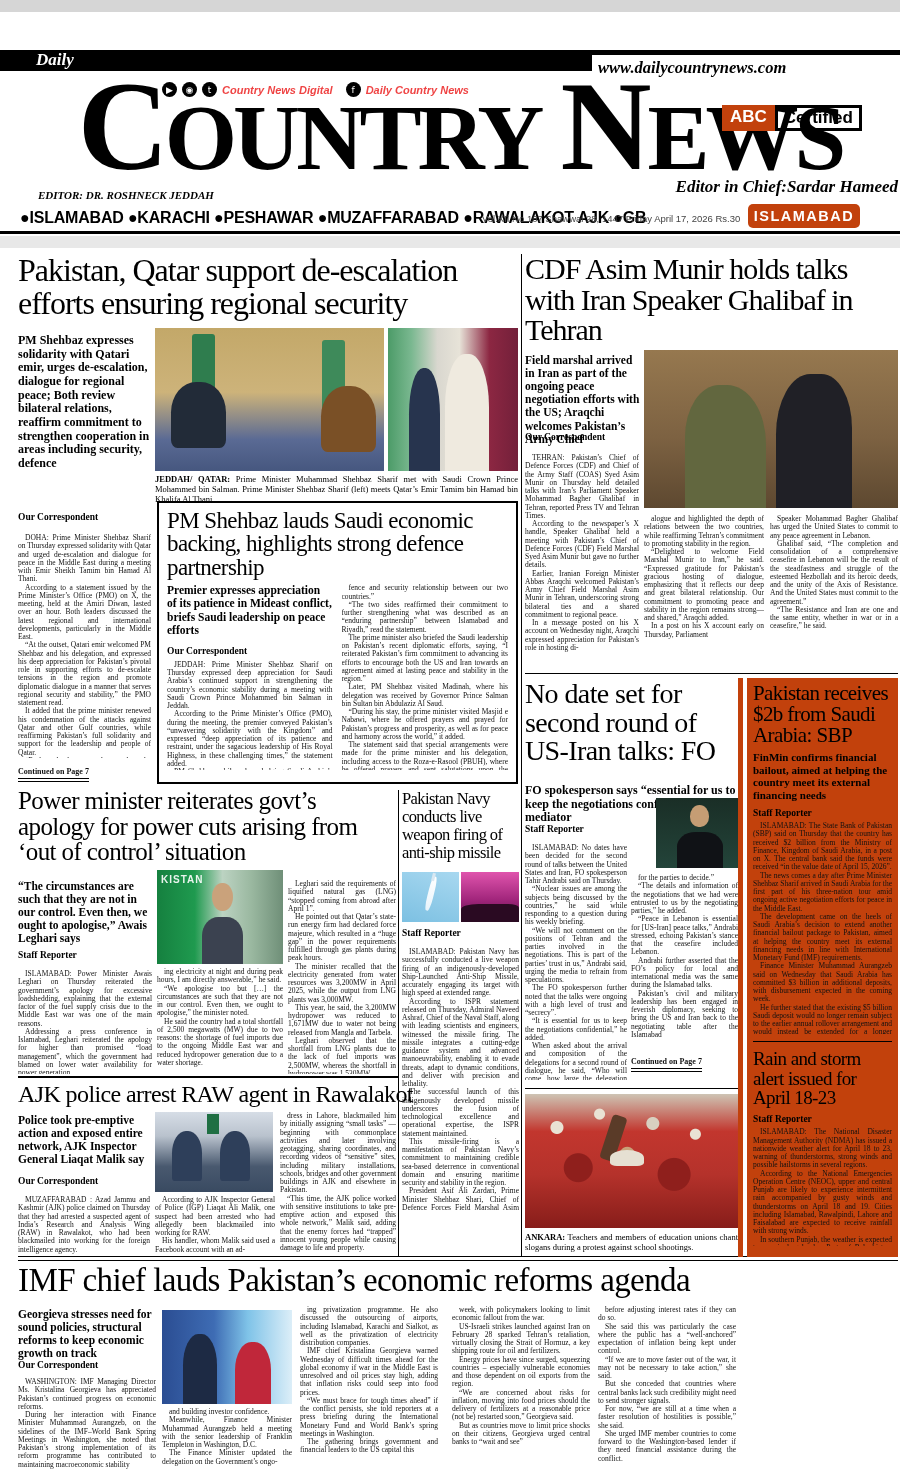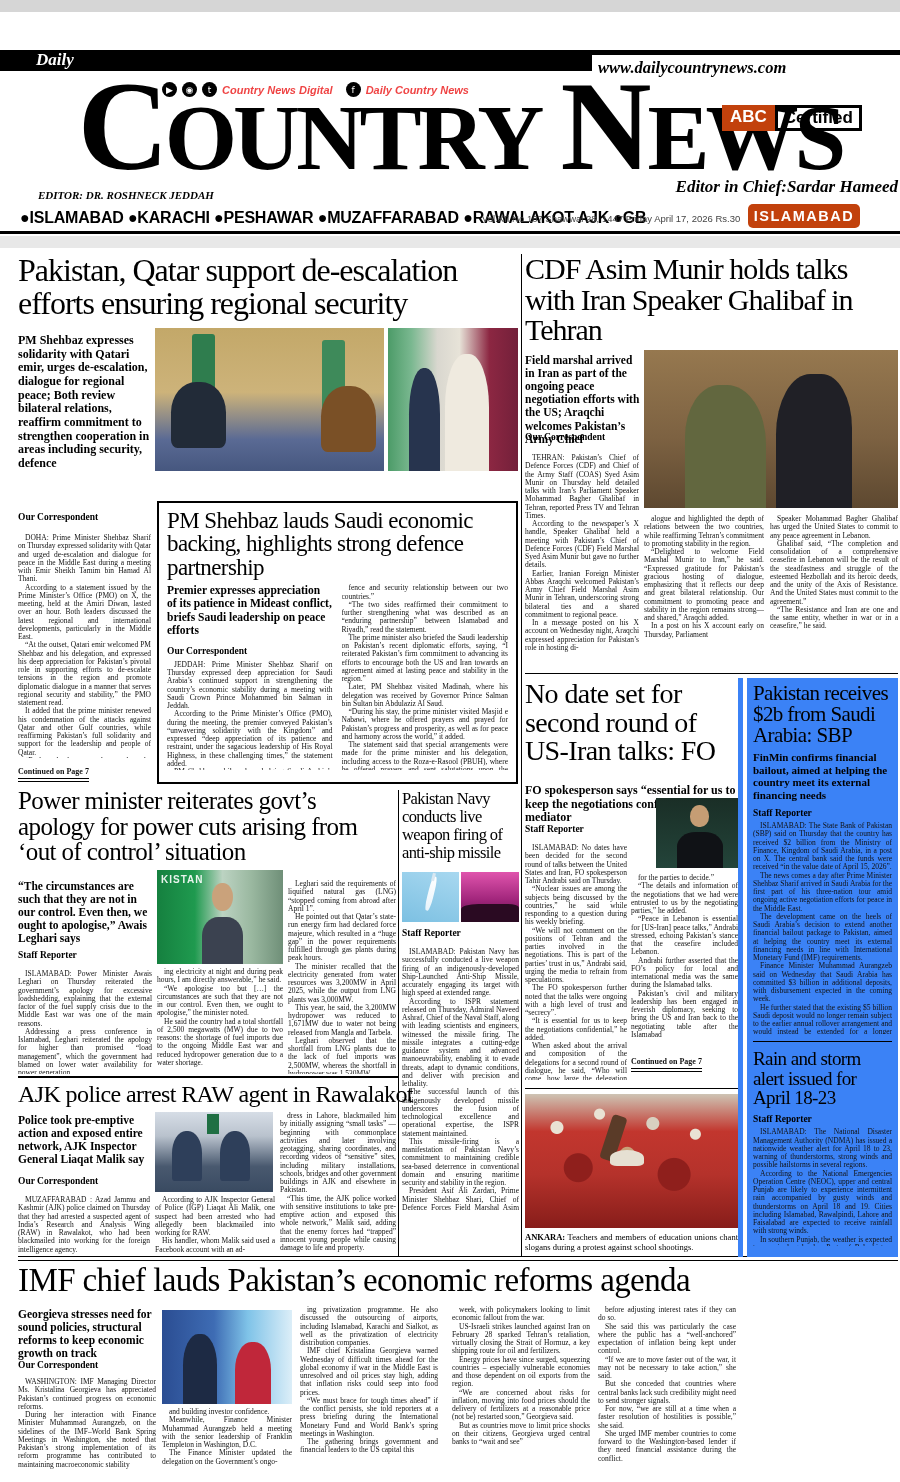--- a/index.html
+++ b/index.html
@@ -47,21 +47,21 @@
 .p8::before{left:14%;top:24%;width:26%;height:62%;background:#2e3f5a;border-radius:45% 45% 8% 8%;box-shadow:48px 0 0 #2e3f5a}
 .p8::after{left:44%;top:2%;width:10%;height:26%;background:#1f6f43}
 .p9{background:linear-gradient(90deg,#2b4d92 0%,#3e6cb4 40%,#7fc3e8 66%,#dceef8 100%)}
 .p9::before{left:16%;bottom:0;width:26%;height:74%;background:#1d2a44;border-radius:45% 45% 0 0}
 .p9::after{left:56%;bottom:0;width:28%;height:66%;background:#c0273a;border-radius:45% 45% 0 0}
 .mb{font-size:126px;font-weight:700;letter-spacing:-4px}
 .ms{font-size:93px;font-weight:700;letter-spacing:-4px}
 .sicon{width:15px;height:15px;border-radius:50%;background:#000;color:#fff;font-size:9px;display:inline-flex;align-items:center;justify-content:center;font-family:"DejaVu Sans",sans-serif;font-style:normal}
 .srow{display:flex;align-items:center;gap:5px}
 .slabel{font-family:"Liberation Sans",sans-serif;font-weight:700;font-style:italic;font-size:11px;color:#ef4444}
-.obox{background:#3b82f6}
+.obox{background:#c2410c}
 .obox .bodycol{text-align:justify}
 .boxcols{display:flex;gap:9px;margin-top:5px;height:186px;overflow:hidden}
 .badge{background:#c2410c;color:#fff;font-family:"Liberation Sans",sans-serif;font-weight:700;text-align:center}
 .phototext{position:absolute;left:4px;top:4px;color:#fff;font-family:"Liberation Sans",sans-serif;font-weight:700;font-size:10px;letter-spacing:1px;opacity:.9}
 </style>
 </head>
 <body>
 
 <div class="page">
 
@@ -112,20 +112,23 @@
       <p>DOHA: Prime Minister Shehbaz Sharif on Thursday expressed solidarity with Qatar and urged de-escalation and dialogue for peace in the Middle East during a meeting with Emir Sheikh Tamim bin Hamad Al Thani.</p>
       <p>According to a statement issued by the Prime Minister’s Office (PMO) on X, the meeting, held at the Amiri Diwan, lasted over an hour. Both leaders discussed the latest regional and international developments, particularly in the Middle East.</p>
       <p>“At the outset, Qatari emir welcomed PM Shehbaz and his delegation, and expressed his deep appreciation for Pakistan’s pivotal role in supporting efforts to de-escalate tensions in the region and promote diplomatic dialogue in a manner that serves regional security and stability,” the PMO statement read.</p>
       <p>It added that the prime minister renewed his condemnation of the attacks against Qatar and other Gulf countries, while reaffirming Pakistan’s full solidarity and support for the leadership and people of Qatar.</p>
       <p>“Both leaders underscored the importance of supporting de-escalation efforts and enhancing international coordination to ensure the security and stability of the region, particularly ensuring the maintenance of the smooth flow of energy supply chains,” it added.</p>
     </div>
   <div class="abs" style="left:18px;top:748px"><span class="cont">Continued on Page 7</span></div>
 
   <div class="ph p1" style="left:155px;top:316px;width:229px;height:143px"></div>
   <div class="ph p2" style="left:388px;top:316px;width:130px;height:143px"></div>
+  <div class="abs caption" style="left:155px;top:462px;width:363px">
+    <span class="cb">JEDDAH/ QATAR:</span><span> Prime Minister Muhammad Shehbaz Sharif met with Saudi Crown Prince Mohammed bin Salman. Prime Minister Shehbaz Sharif (left) meets Qatar’s Emir Tamim bin Hamad bin Khalifa Al Thani.</span>
+  </div>
 
   <section class="abs" style="left:157px;top:489px;width:361px;height:283px;border:2px solid #000;padding:6px 8px;overflow:hidden">
     <h2 class="hl" style="font-size:23px">PM Shehbaz lauds Saudi economic backing, highlights strong defence partnership</h2>
     <div class="boxcols">
       <div style="width:168px">
         <div class="deck">Premier expresses appreciation of its patience in Mideast conflict, briefs Saudi leadership on peace efforts</div>
         <div class="byline" style="margin:9px 0 5px">Our Correspondent</div>
         <div class="bodycol" style="height:200px">
             <p>JEDDAH: Prime Minister Shehbaz Sharif on Thursday expressed deep appreciation for Saudi Arabia’s continued support in strengthening the country’s economic stability during a meeting with Saudi Crown Prince Mohammed bin Salman in Jeddah.</p>
             <p>According to the Prime Minister’s Office (PMO), during the meeting, the premier conveyed Pakistan’s “unwavering solidarity with the Kingdom” and expressed “deep appreciation of its patience and restraint, under the sagacious leadership of His Royal Highness, in these challenging times,” the statement added.</p>

